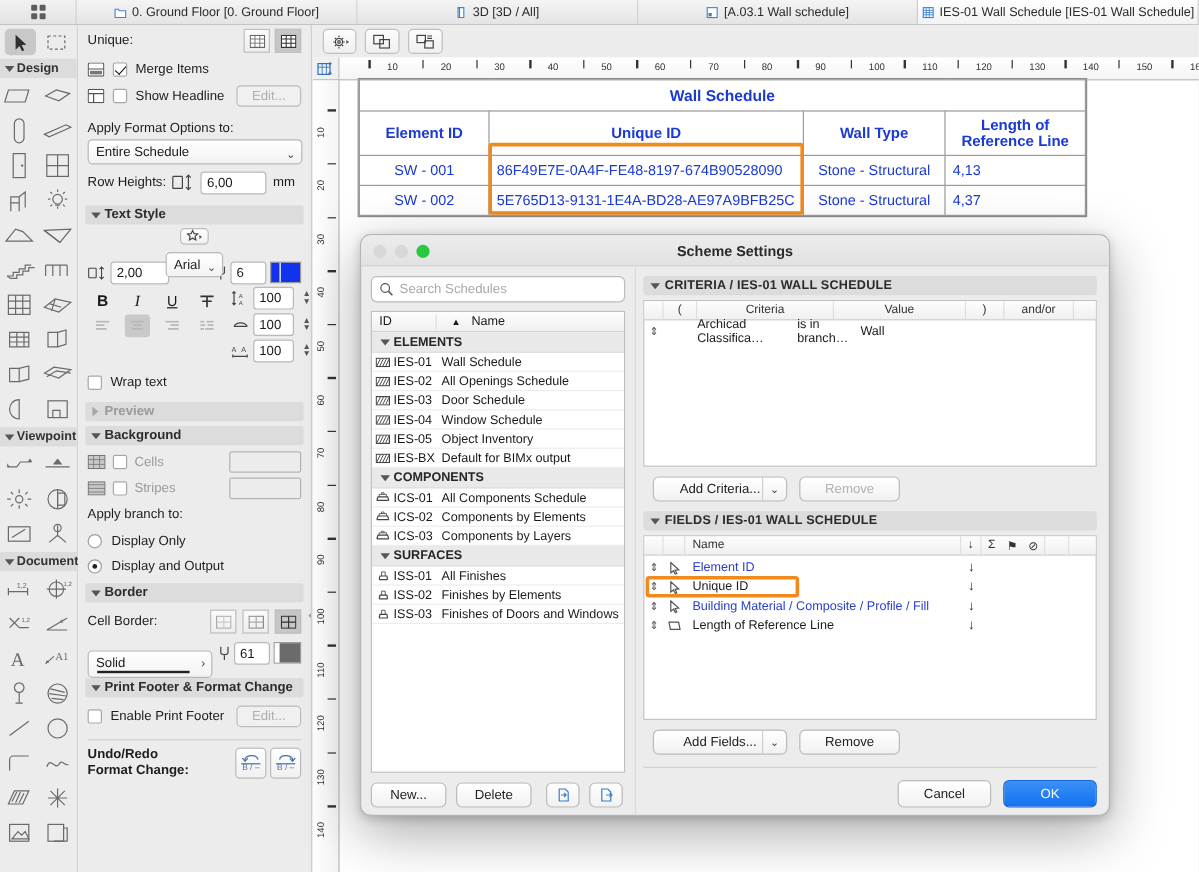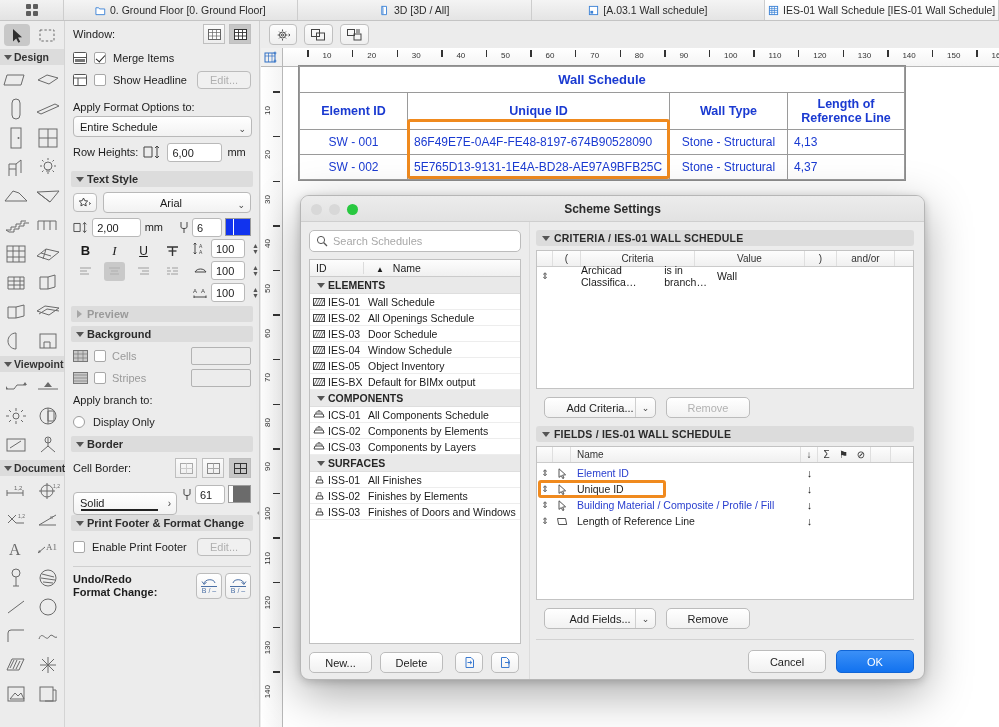--- a/index.html
+++ b/index.html
@@ -490,21 +490,21 @@
           <rect x="3" y="3" width="13" height="14" fill="none" stroke="#6a6a6a"></rect>
           <path d="M16 6h3v11H8" fill="none" stroke="#6a6a6a"></path>
         </svg>
       </div>
   </div>
 </div>
 
 <div id="settings">
 
   <div class="sp-row" style="height:26px; justify-content:space-between;">
-    <span class="sp-label">Window:</span>
+    <span class="sp-label">Unique:</span>
     <span style="display:flex;gap:4px;">
       <span class="segbtn">
         <svg width="13" height="11" viewBox="0 0 13 11">
             <rect x=".5" y=".5" width="12" height="10" fill="#fff" stroke="#666"></rect>
             <path d="M.5 3.5h12M.5 7h12M4.5.5v10M8.5.5v10" stroke="#666" stroke-width=".7"></path>
           </svg>
       </span>
       <span class="segbtn sel">
         <svg width="13" height="11" viewBox="0 0 13 11">
             <rect x=".5" y=".5" width="12" height="10" fill="#fff" stroke="#333"></rect>
@@ -552,21 +552,21 @@
       </svg>
     <span class="inp" style="width:55px;">6,00</span>
     <span class="sp-label">mm</span>
   </div>
 
   <div class="sp-section">
     <span class="tri"></span>
     <span>Text Style</span>
   </div>
 
-  <div class="sp-row" style="height:25px;gap:6px;">
+  <div class="sp-row" style="height:25px;gap:6px;flex-direction:column;">
     <span class="btn-sm" style="width:24px;height:19px;display:flex;align-items:center;justify-content:center;padding:0;">
       <svg width="14" height="12" viewBox="0 0 14 12">
           <path d="M5.5 1 6.8 3.7 9.7 4 7.6 6 8.2 8.9 5.5 7.5 2.9 8.9 3.4 6 1.3 4 4.2 3.7z" fill="none" stroke="#444"></path>
           <path d="M11 5.5l1.5 1-1.5 1" fill="none" stroke="#444"></path>
         </svg>
     </span>
     <span class="popup" style="flex:1;text-align:center;">
       <span>Arial</span>
       <span class="chev">⌄</span>
     </span>
@@ -663,20 +663,24 @@
         <span class="inp" style="width:34px;">100</span>
         <span class="stepper">
             <i>▲</i>
             <i>▼</i>
           </span>
 
       </div>
     </div>
   </div>
 
+  <div class="sp-row" style="height:24px;gap:7px;margin-top:5px;">
+    <span class="cbox"></span>
+    <span class="sp-label">Wrap text</span>
+  </div>
 
   <div class="sp-section dim">
     <span class="tri"></span>
     <span>Preview</span>
   </div>
 
   <div class="sp-section">
     <span class="tri"></span>
     <span>Background</span>
   </div>
@@ -699,20 +703,24 @@
     <span class="sp-label" style="color:#9a9a9a;">Stripes</span>
     <span class="colorbox" style="margin-left:auto;"></span>
   </div>
 
   <div class="sp-row" style="height:22px;">
     <span class="sp-label">Apply branch to:</span>
   </div>
   <div class="sp-row" style="height:21px;gap:8px;">
     <span class="radio"></span>
     <span class="sp-label">Display Only</span>
+  </div>
+  <div class="sp-row" style="height:21px;gap:8px;">
+    <span class="radio on"></span>
+    <span class="sp-label">Display and Output</span>
   </div>
 
   <div class="sp-section">
     <span class="tri"></span>
     <span>Border</span>
   </div>
 
   <div class="sp-row" style="height:26px;">
     <span class="sp-label">Cell Border:</span>
     <span style="margin-left:auto;display:flex;gap:5px;">

